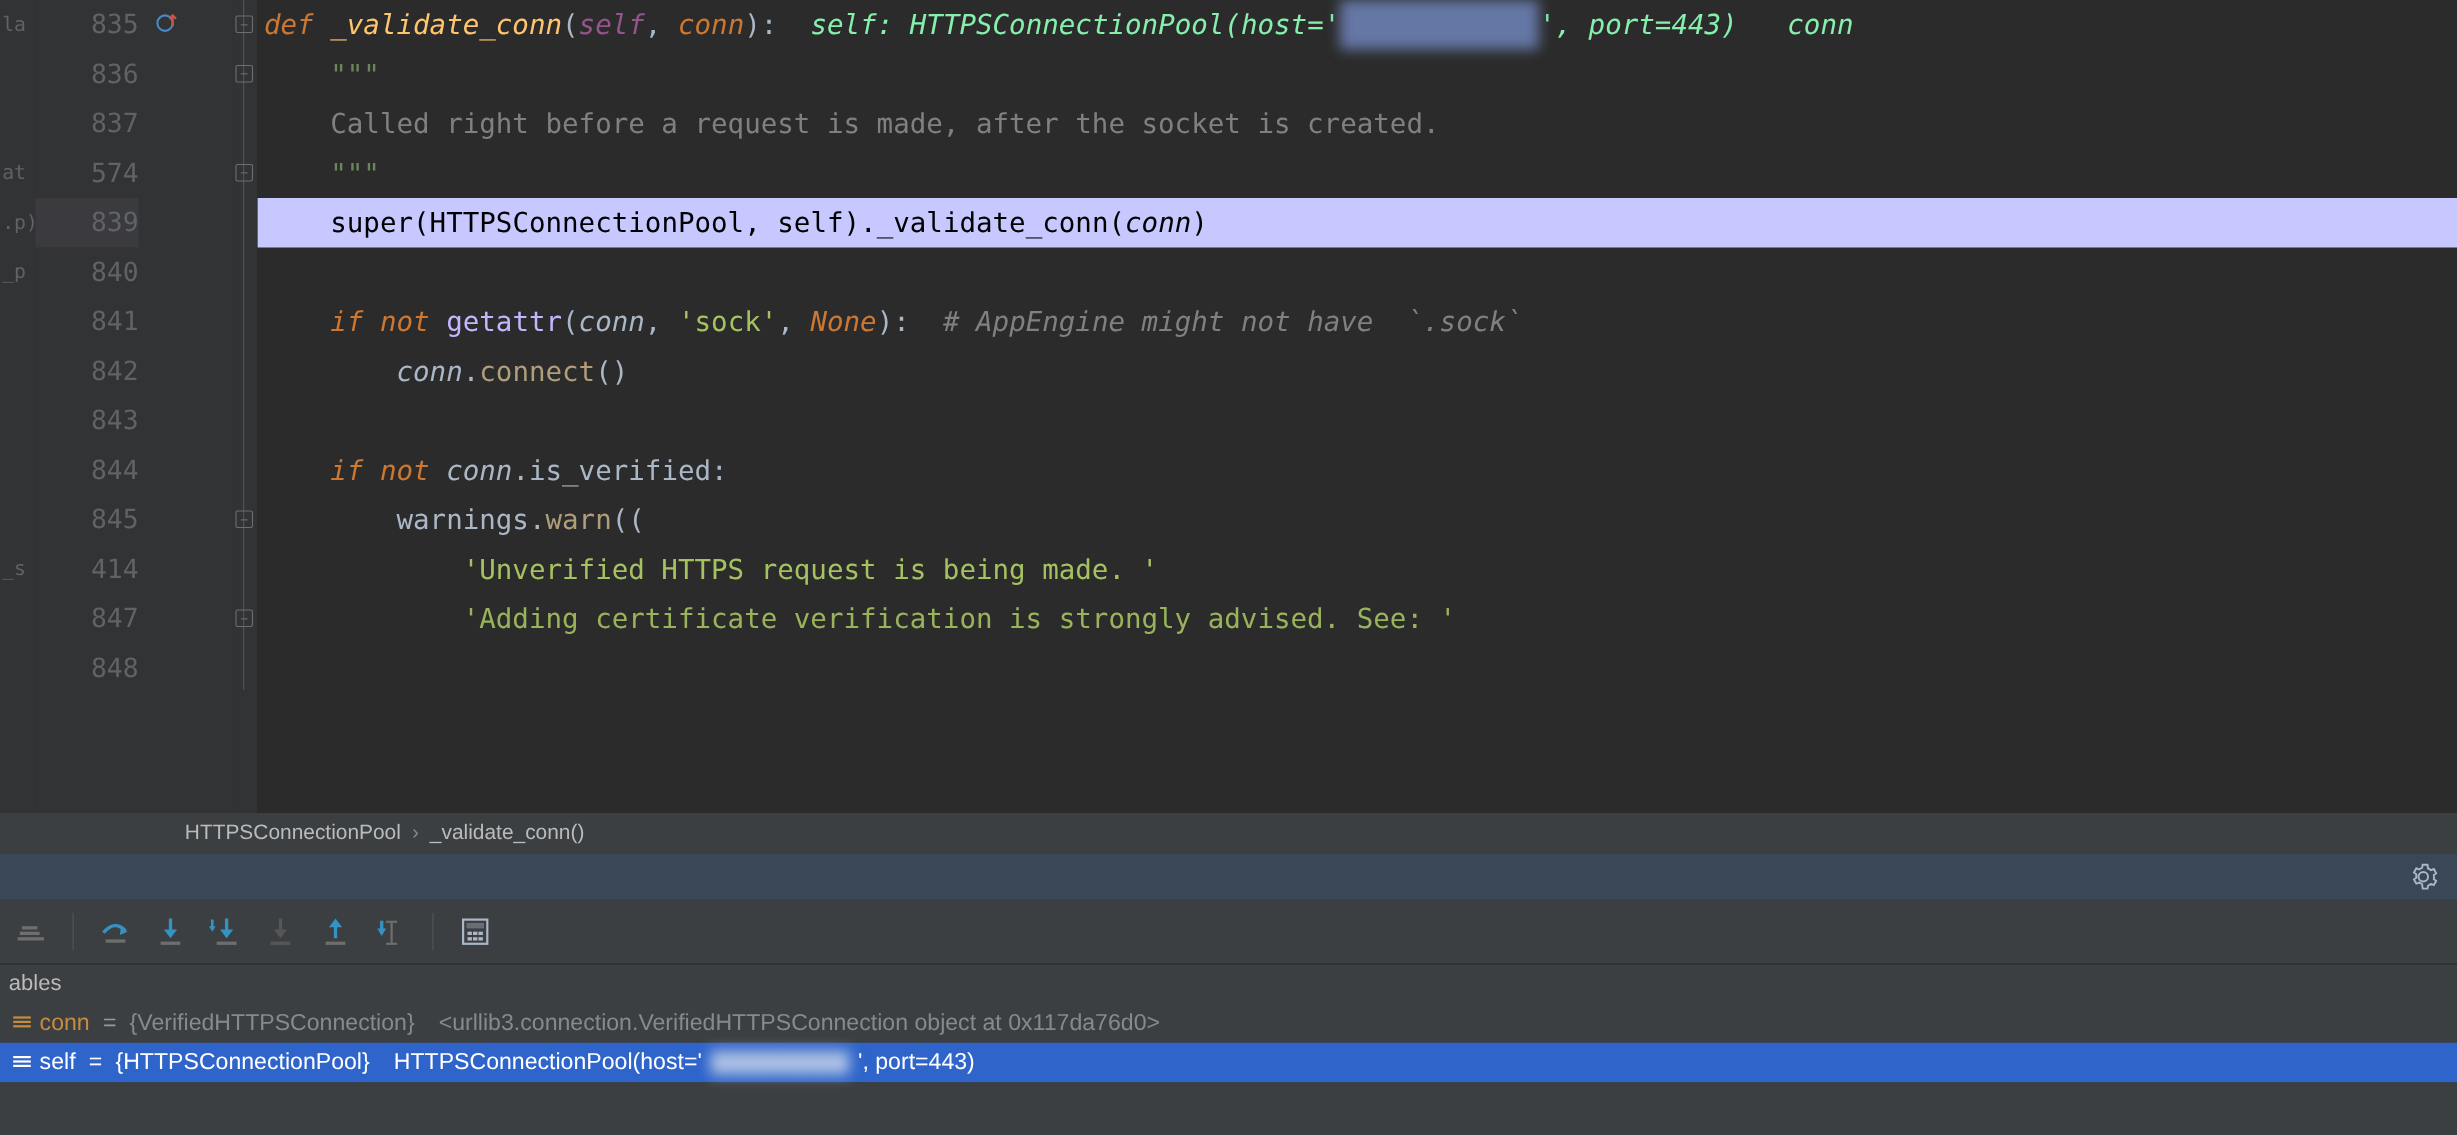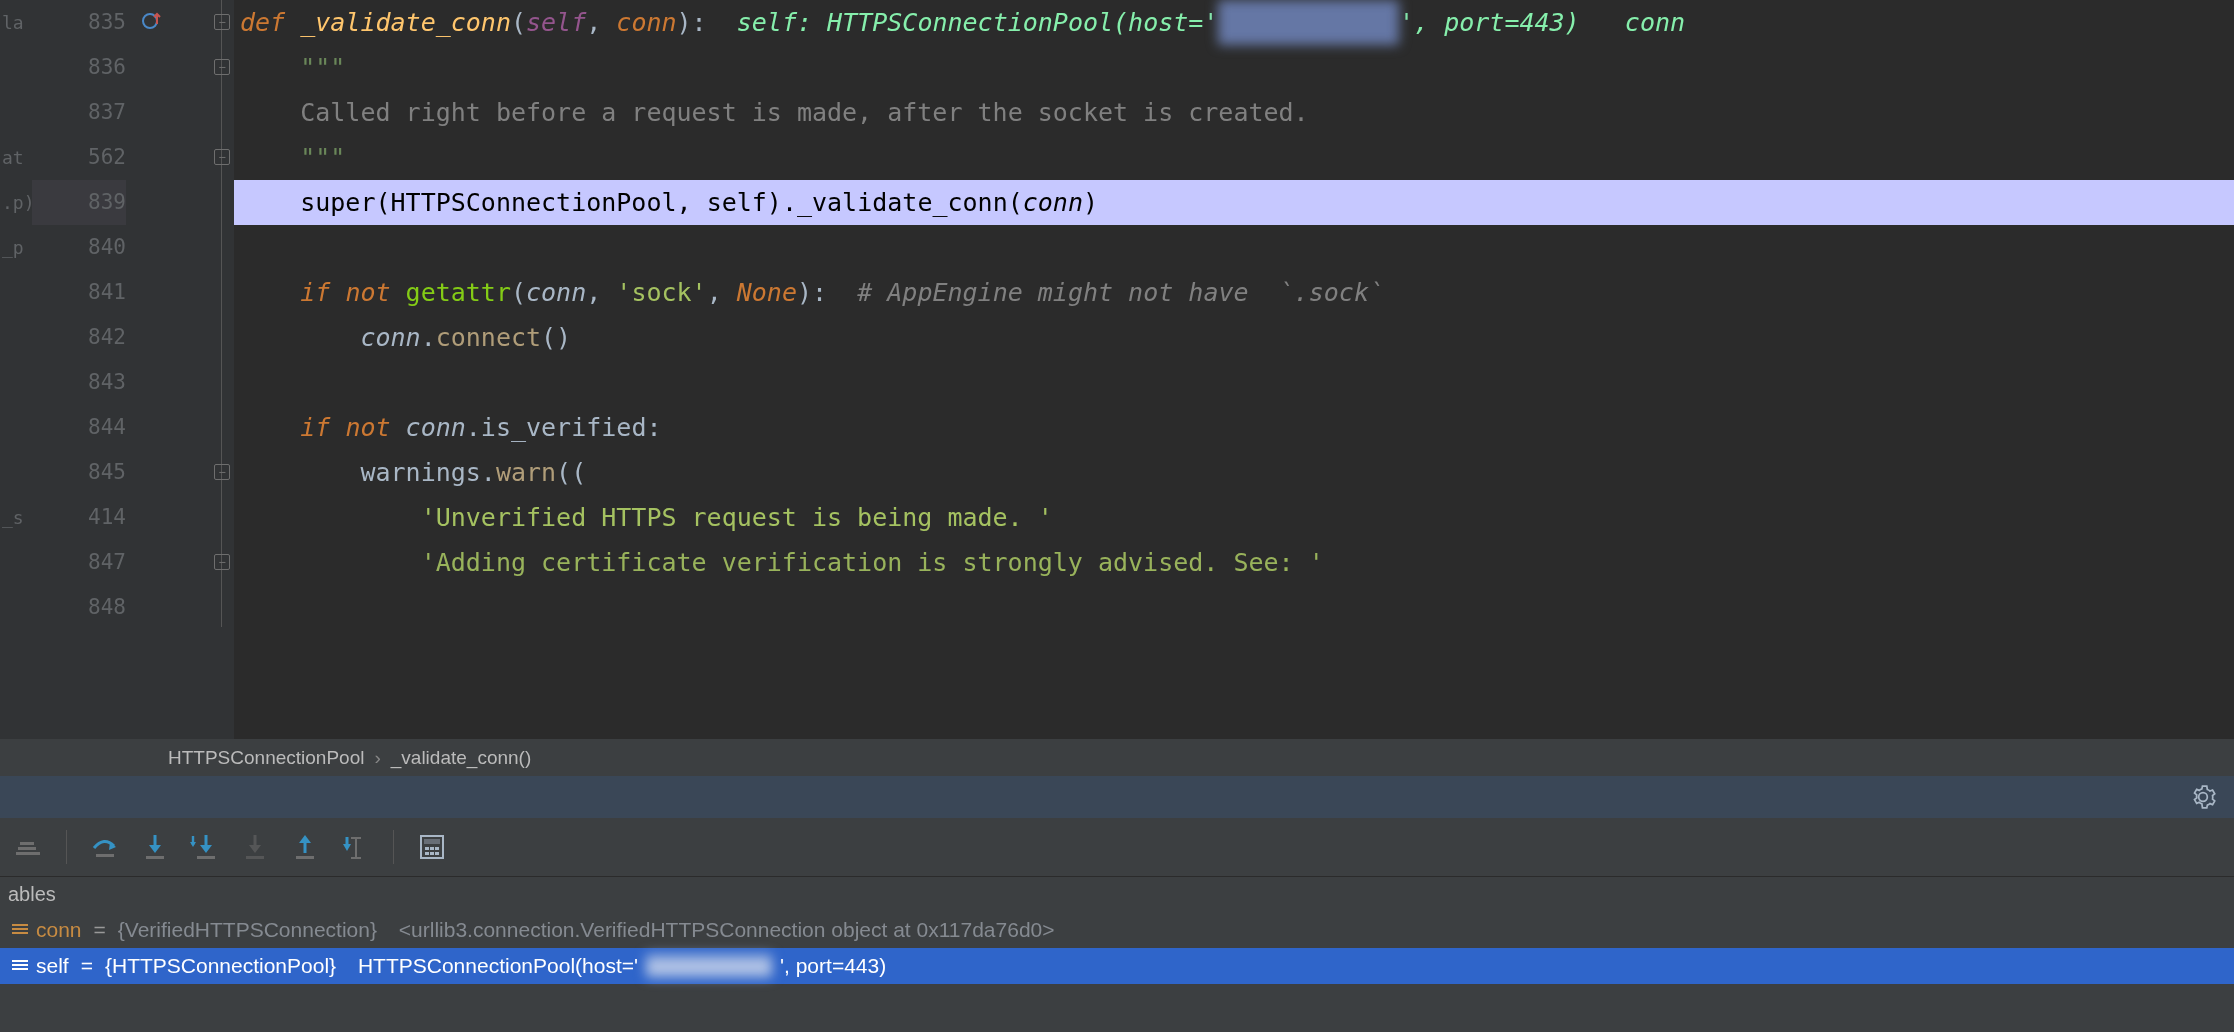--- a/index.html
+++ b/index.html
@@ -31,21 +31,21 @@
   }
   .left-margin div {
     height: 45px;
     padding-left: 2px;
     white-space: nowrap;
   }
   .gutter {
     width: 108px;
     background: #313335;
     color: #606366;
-    font-size: 21px;
+    font-size: 24px;
     text-align: right;
     padding-right: 14px;
     line-height: 45px;
   }
   .gutter-line {
     height: 45px;
     position: relative;
   }
   .gutter-line.active {
     background: #3a3a3f;
@@ -112,21 +112,21 @@
   }
   .kw { color: #cc7832; font-style: italic; }
   .def-name { color: #ffc66d; font-style: italic; }
   .param-nm { color: #a9b7c6; font-style: italic;}
   .self-p { color: #94558d; font-style: italic; }
   .hint { color: #86efac; font-style: italic; }
   .str { color: #a5c261; }
   .str-d { color: #6a8759; }
   .cmt { color: #808080; font-style: italic; }
   .fn-call { color: #b09d79; }
-  .builtin { color: #84cc16; }
+  .builtin { color: #c4b5fd; }
   .none-lit { color: #cc7832; font-style: italic;}
   .plain { color: #a9b7c6; }
   .breadcrumb-bar {
     height: 37px;
     background: #3c3f41;
     color: #bbbbbb;
     font-family: -apple-system, 'Segoe UI', sans-serif;
     font-size: 19px;
     display: flex;
     align-items: center;
@@ -247,21 +247,21 @@
     <div></div>
     <div></div>
     <div>_s</div>
     <div></div>
   </div>
 
   <div class="gutter">
     <div class="gutter-line">835</div>
     <div class="gutter-line">836</div>
     <div class="gutter-line">837</div>
-    <div class="gutter-line">562</div>
+    <div class="gutter-line">574</div>
     <div class="gutter-line active">839</div>
     <div class="gutter-line">840</div>
     <div class="gutter-line">841</div>
     <div class="gutter-line">842</div>
     <div class="gutter-line">843</div>
     <div class="gutter-line">844</div>
     <div class="gutter-line">845</div>
     <div class="gutter-line">414</div>
     <div class="gutter-line">847</div>
     <div class="gutter-line">848</div>

